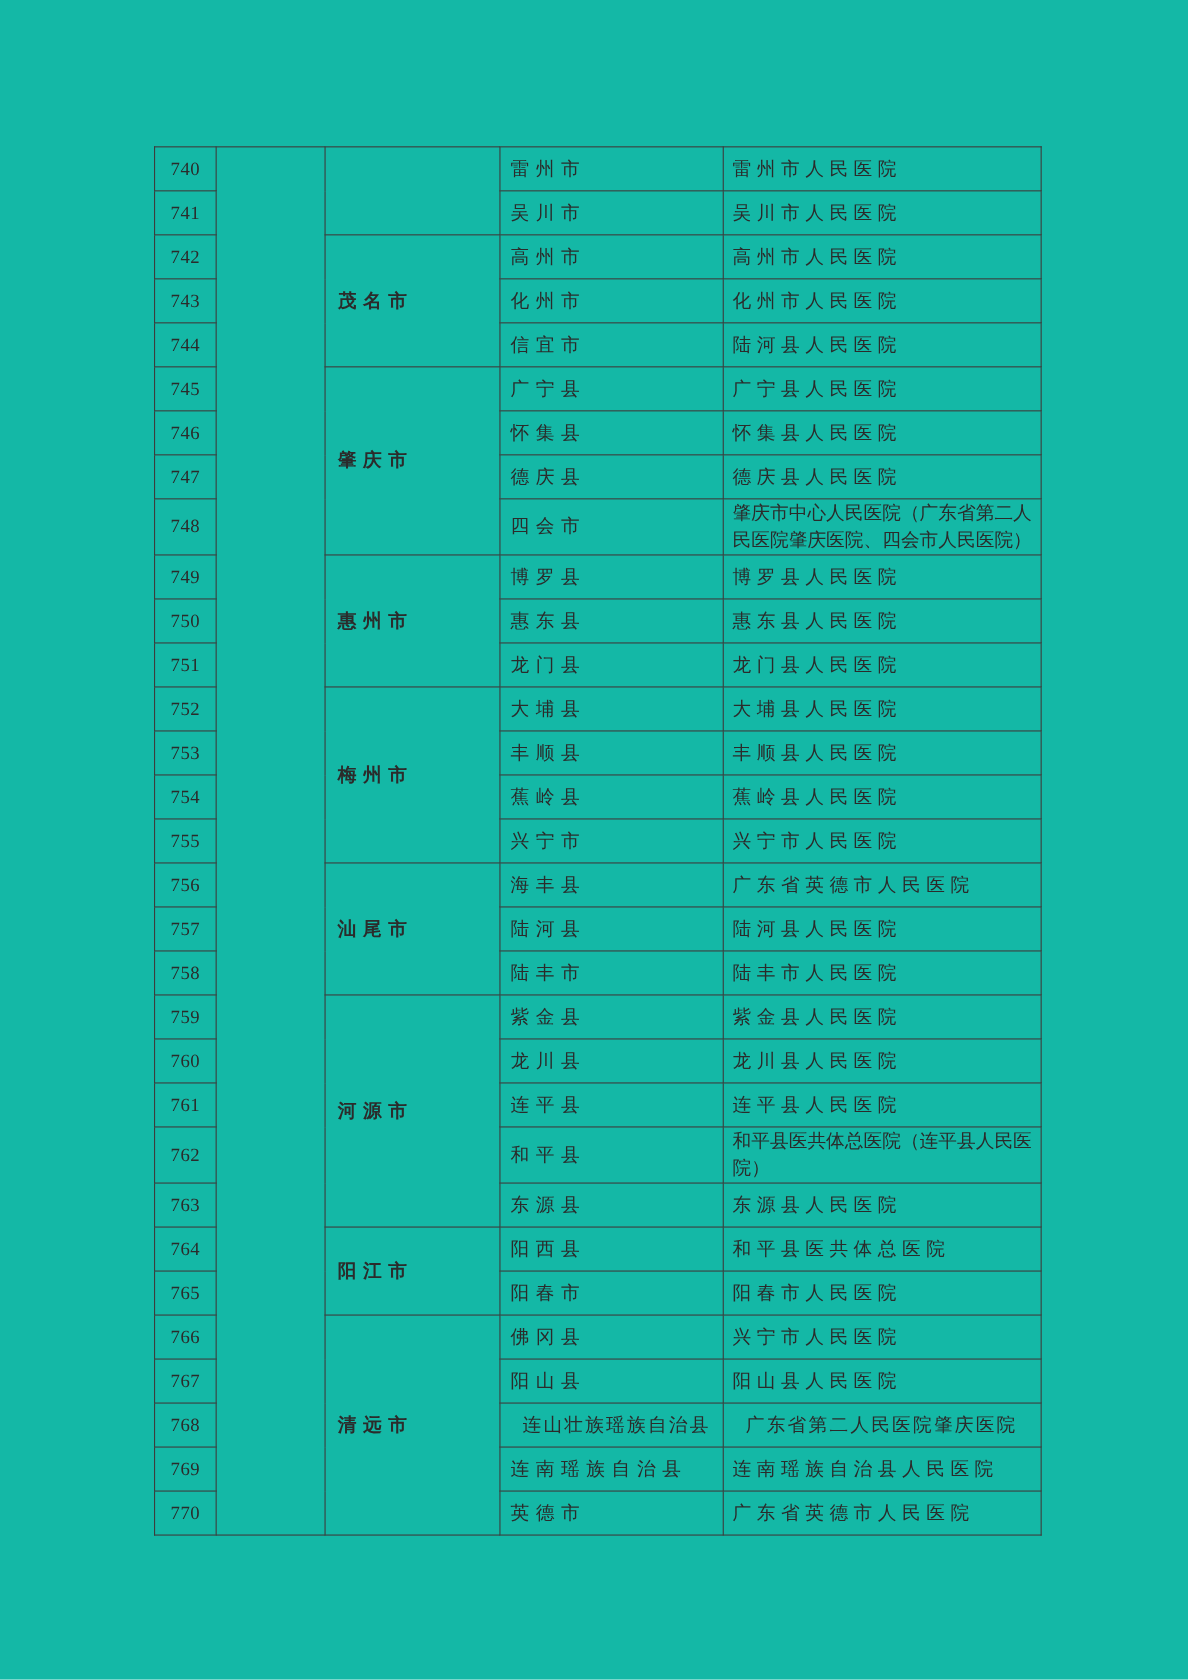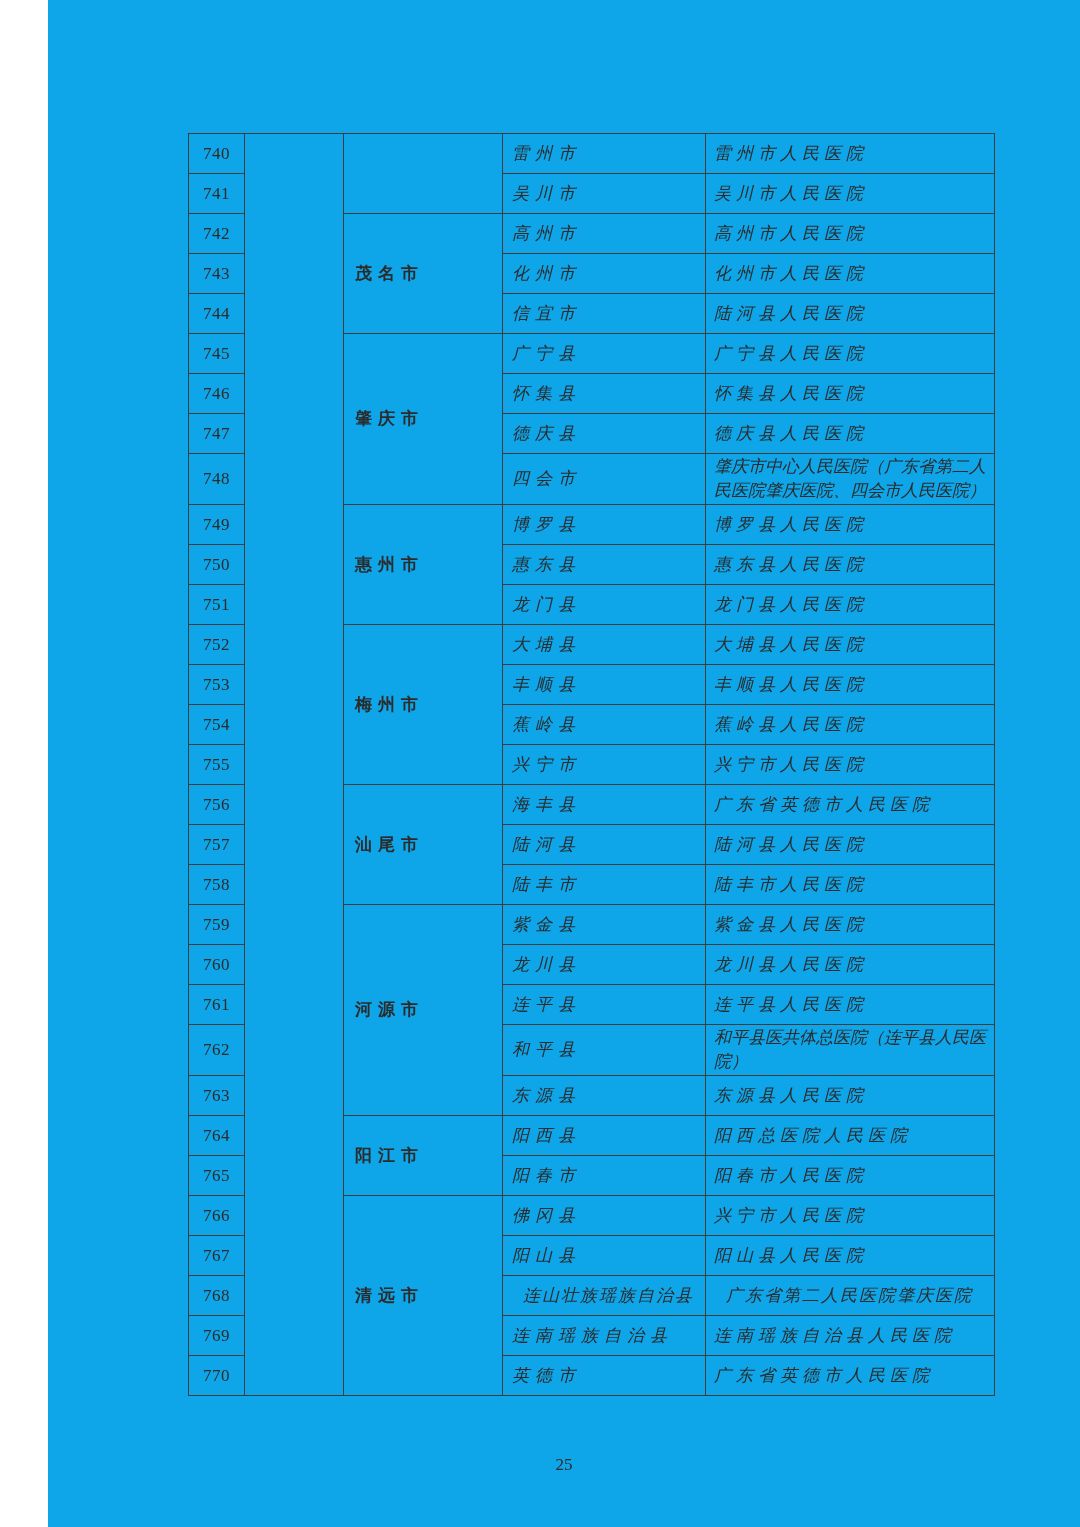--- a/index.html
+++ b/index.html
@@ -7,22 +7,21 @@
   body {
     width: 1080px;
     height: 1527px;
     position: relative;
     font-family: "Liberation Serif", "DejaVu Serif", serif;
     color: #2b2b2b;
   }
   .page {
     position: absolute;
     inset: 0;
-    background: #0ea5e9;
-    margin-left: 48px;
+    background: #14b8a6;
   }
   table.doc-table {
     position: absolute;
     left: 140px;
     top: 133px;
     width: 806px;
     border-collapse: collapse;
     table-layout: fixed;
   }
   table.doc-table td {
@@ -46,26 +45,24 @@
   }
   td.prov-cell { padding: 0; }
   td.city-cell {
     padding: 1px 6px 1px 11px;
     letter-spacing: 6px;
     font-weight: bold;
   }
   td.county-cell {
     padding: 1px 6px 1px 9px;
     letter-spacing: 6px;
-    font-style: italic;
   }
   td.hosp-cell {
     padding: 1px 6px 1px 8px;
     letter-spacing: 5px;
-    font-style: italic;
   }
   td.tight { letter-spacing: 2px; padding-left: 20px; }
   td.xtight {
     letter-spacing: 0;
     font-size: 15px;
     line-height: 23px;
   }
   .page-number {
     position: absolute;
     left: 0;
@@ -215,21 +212,21 @@
         </tr>
         <tr>
           <td class="no-cell">763</td>
           <td class="county-cell">东源县</td>
           <td class="hosp-cell">东源县人民医院</td>
         </tr>
         <tr>
           <td class="no-cell">764</td>
           <td class="city-cell" rowspan="2">阳江市</td>
           <td class="county-cell">阳西县</td>
-          <td class="hosp-cell">阳西总医院人民医院</td>
+          <td class="hosp-cell">和平县医共体总医院</td>
         </tr>
         <tr>
           <td class="no-cell">765</td>
           <td class="county-cell">阳春市</td>
           <td class="hosp-cell">阳春市人民医院</td>
         </tr>
         <tr>
           <td class="no-cell">766</td>
           <td class="city-cell" rowspan="5">清远市</td>
           <td class="county-cell">佛冈县</td>
@@ -251,14 +248,13 @@
           <td class="hosp-cell">连南瑶族自治县人民医院</td>
         </tr>
         <tr>
           <td class="no-cell">770</td>
           <td class="county-cell">英德市</td>
           <td class="hosp-cell">广东省英德市人民医院</td>
         </tr>
       </tbody>
   </table>
 
-  <div class="page-number">25</div>
 </div>
 
 </body></html>

